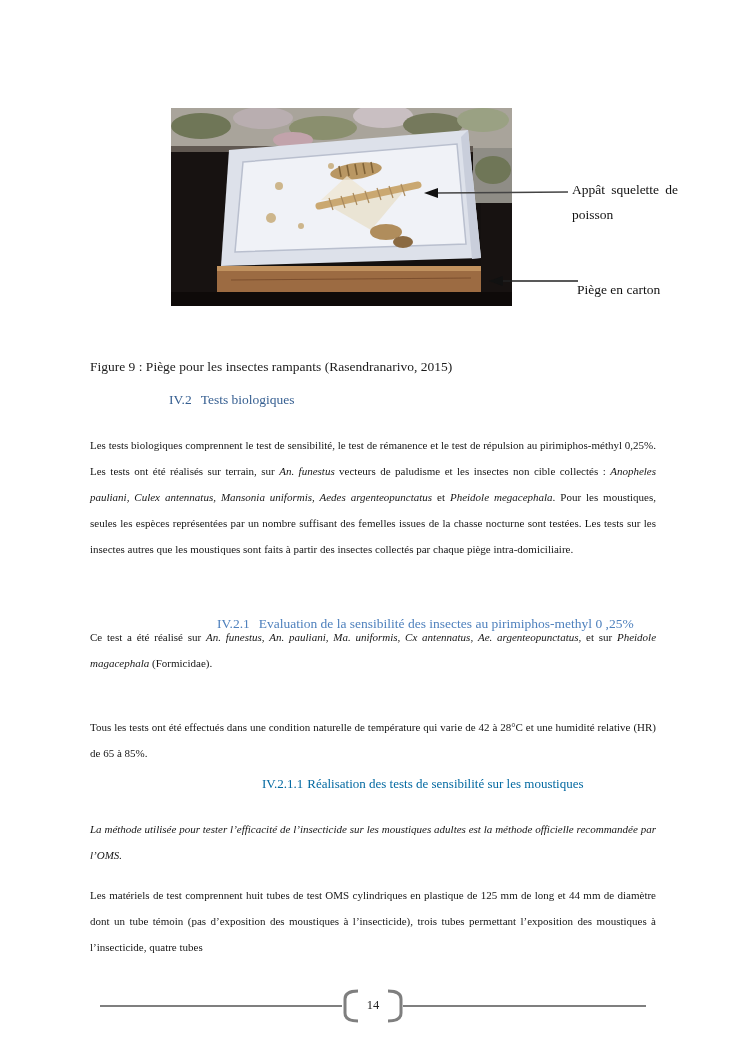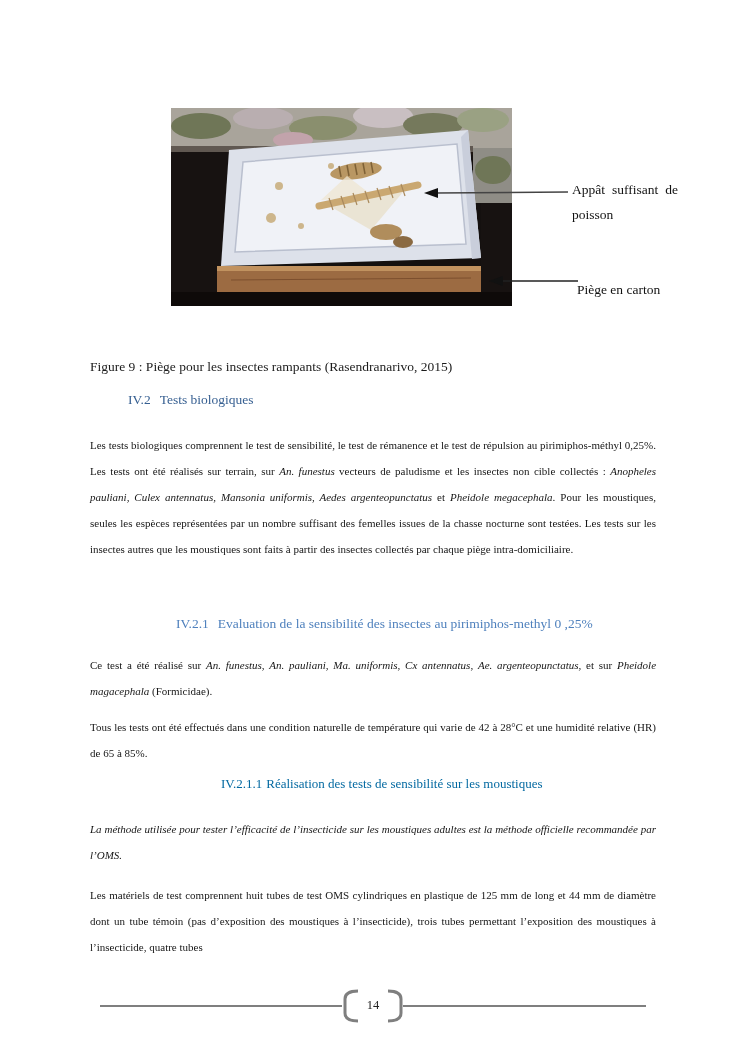--- a/index.html
+++ b/index.html
@@ -17,33 +17,33 @@
     position:absolute; font-size:13.5px; line-height:25px; color:#111;
   }
   .fig-label.bait { left:572px; top:177px; width:106px; text-align:justify; }
   .fig-label.trap { left:577px; top:277px; white-space:nowrap;font-family:Liberation Serif, serif; }
   .arrow { position:absolute; }
   
   .caption {
     position:absolute; left:90px; top:357px; width:566px; font-size:13.5px; line-height:20px;
   }
   .heading { position:absolute; font-size:13.5px; white-space:nowrap; }
-  .heading .num { margin-right:9px; }
+  .heading .num { margin-right:9px;margin-left:41px; }
   .heading.h2 { left:128px; top:392px; }
   .heading.h3 { left:176px; top:616px; }
   .heading.h4 { left:221px; top:776px; font-size:13px; }
   .heading.h4 .num { margin-right:4px; }
   
   .para {
     position:absolute; left:90px; width:566px;
     font-size:11px; line-height:26px; text-align:justify; color:#161616;
   }
   .para i { font-style:italic; }
   #p1 { top:421px; }
-  #p2 { top:641px; }
+  #p2 { top:613px; }
   #p3 { top:703px; }
   #p4 { top:805px;font-style:italic; }
   #p5 { top:871px; }
   
   .footer-deco { position:absolute; left:0; top:988px; }
   .page-number {
     position:absolute; left:357px; top:998px; width:32px;
     text-align:center; font-size:12.5px; color:#222;
   }
 </style>
@@ -116,21 +116,21 @@
 
   <svg class="arrow" style="left:422px; top:185px;" width="150" height="16">
     <line x1="146" y1="7" x2="14" y2="8" stroke="#444" stroke-width="1.6"></line>
     <polygon points="2,8 16,3 16,13" fill="#111"></polygon>
   </svg>
   <svg class="arrow" style="left:488px; top:273px;" width="92" height="16">
     <line x1="90" y1="8" x2="12" y2="8" stroke="#222" stroke-width="1.6"></line>
     <polygon points="1,8 15,3 15,13" fill="#111"></polygon>
   </svg>
 
-  <div class="fig-label bait">Appât suffisant de poisson</div>
+  <div class="fig-label bait">Appât squelette de poisson</div>
   <div class="fig-label trap">Piège en carton</div>
 
   <div class="caption">Figure 9 : Piège pour les insectes rampants (Rasendranarivo, 2015)</div>
 
   <div class="heading h2" style="color: rgb(54, 95, 145);">
     <span class="num">IV.2</span><span>Tests biologiques</span>
   </div>
   <div class="heading h3" style="color: rgb(79, 129, 189);">
     <span class="num">IV.2.1</span><span>Evaluation de la sensibilité des insectes au pirimiphos-methyl 0 ,25%</span>
   </div>

